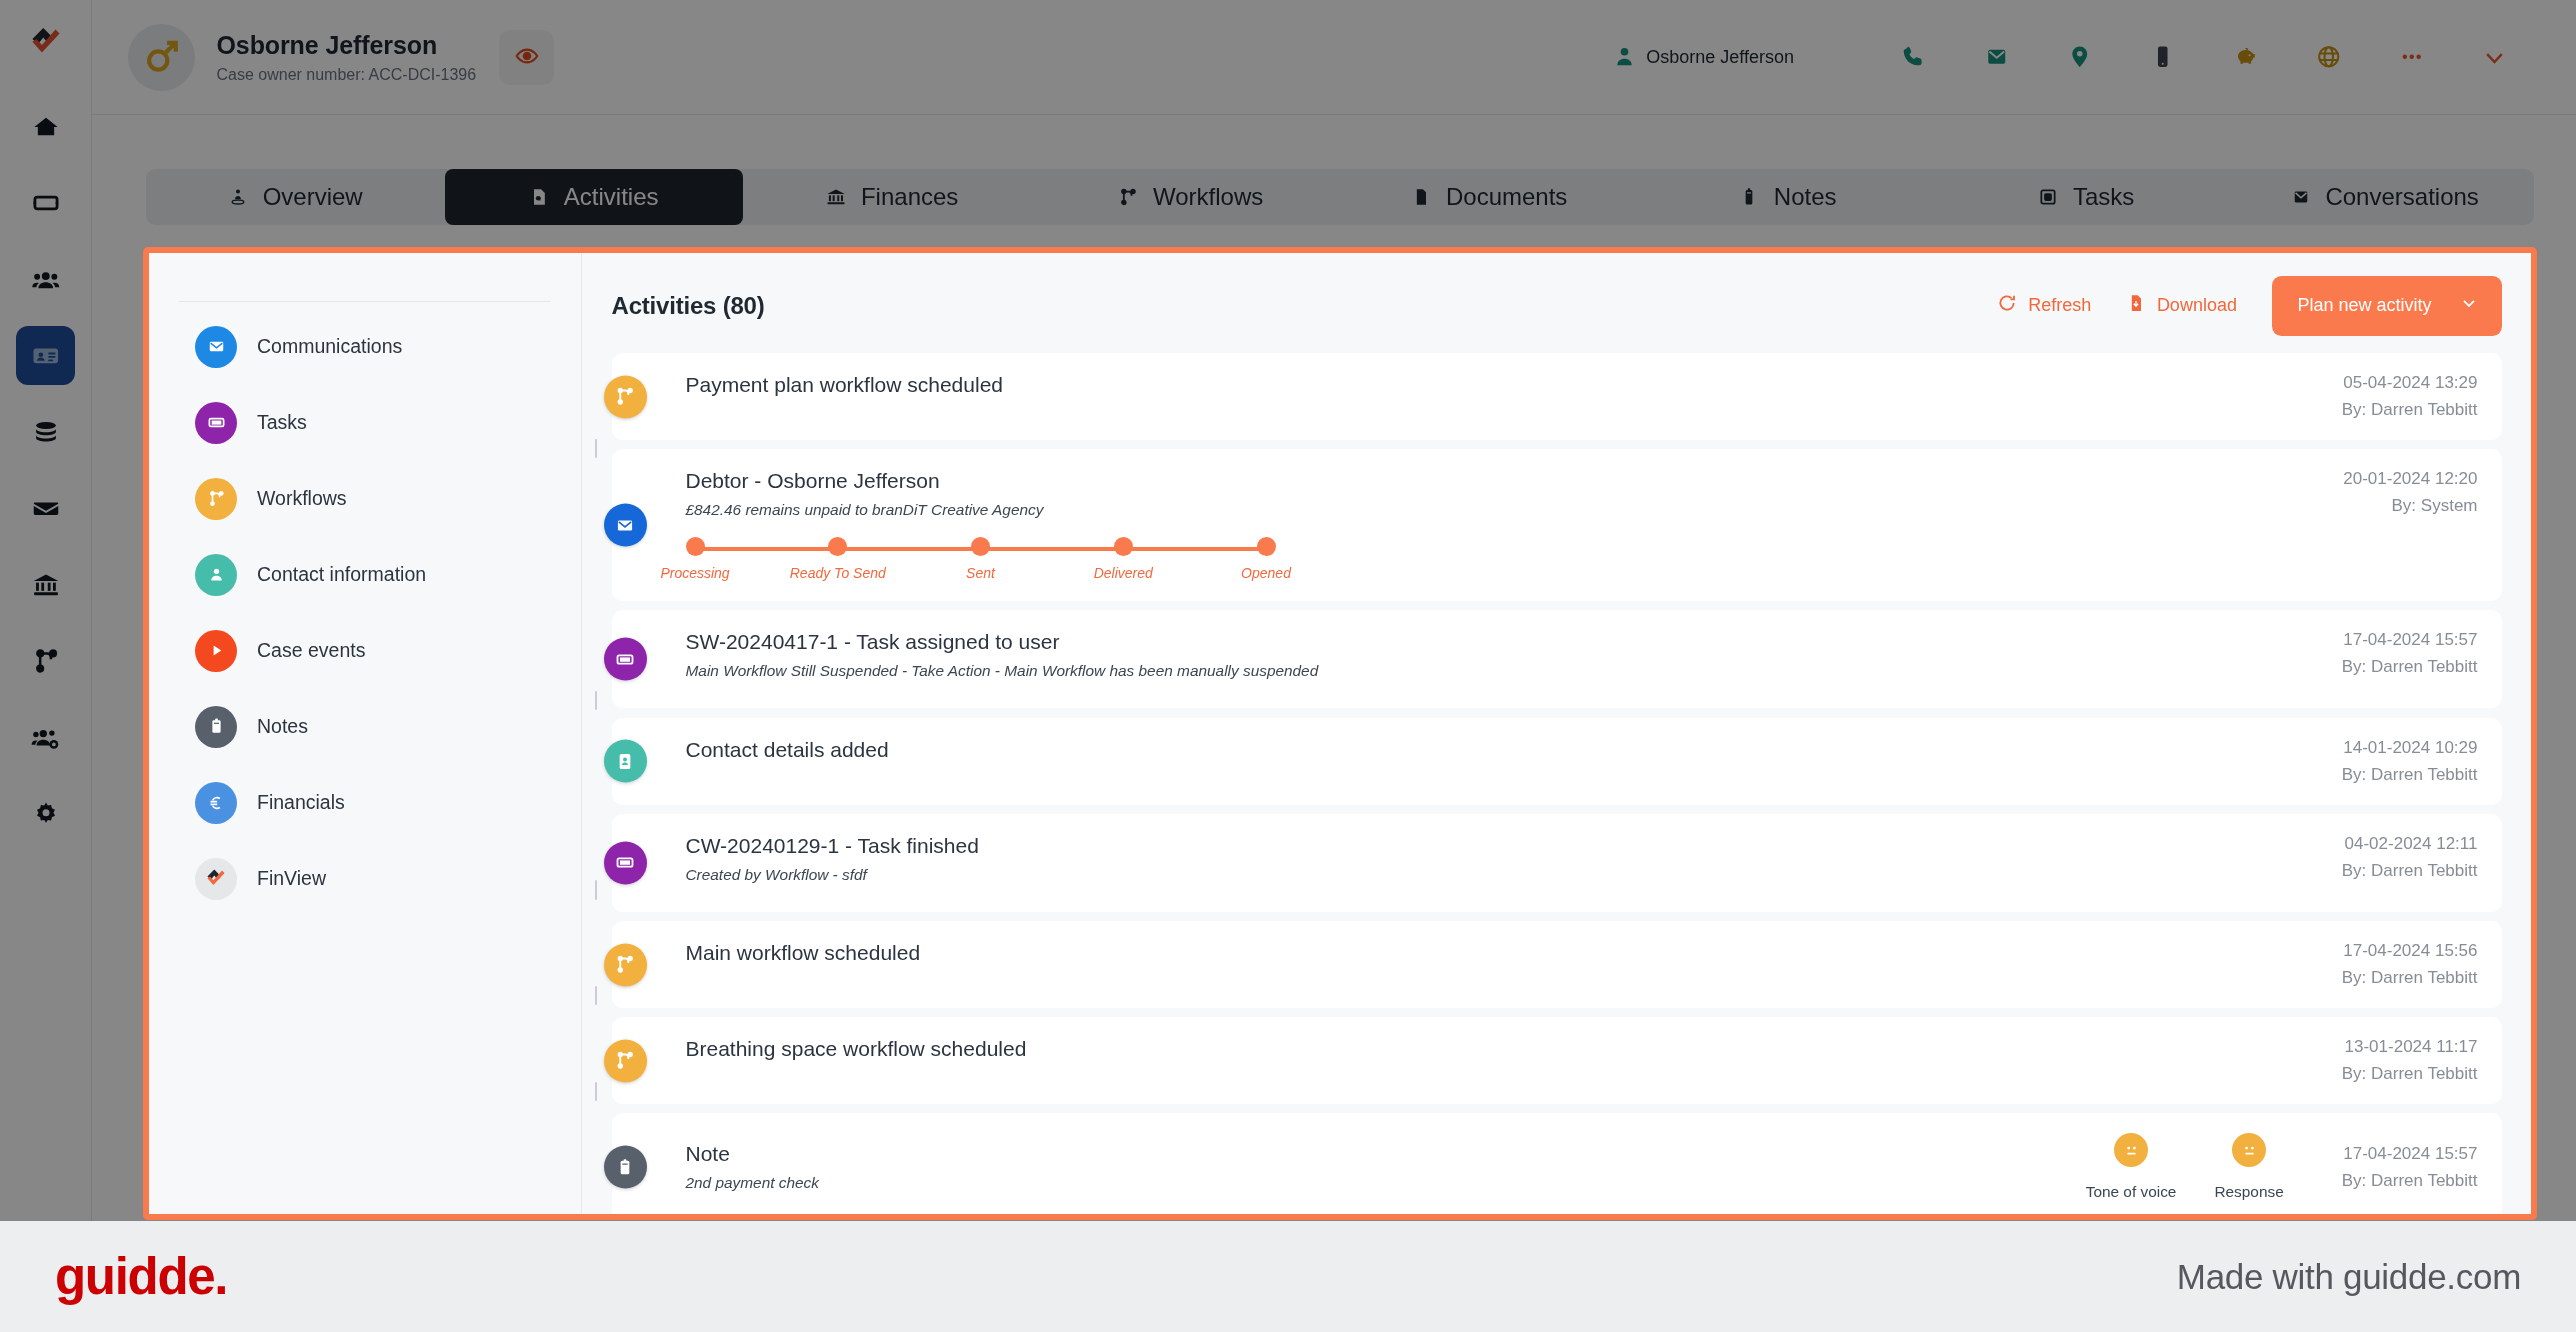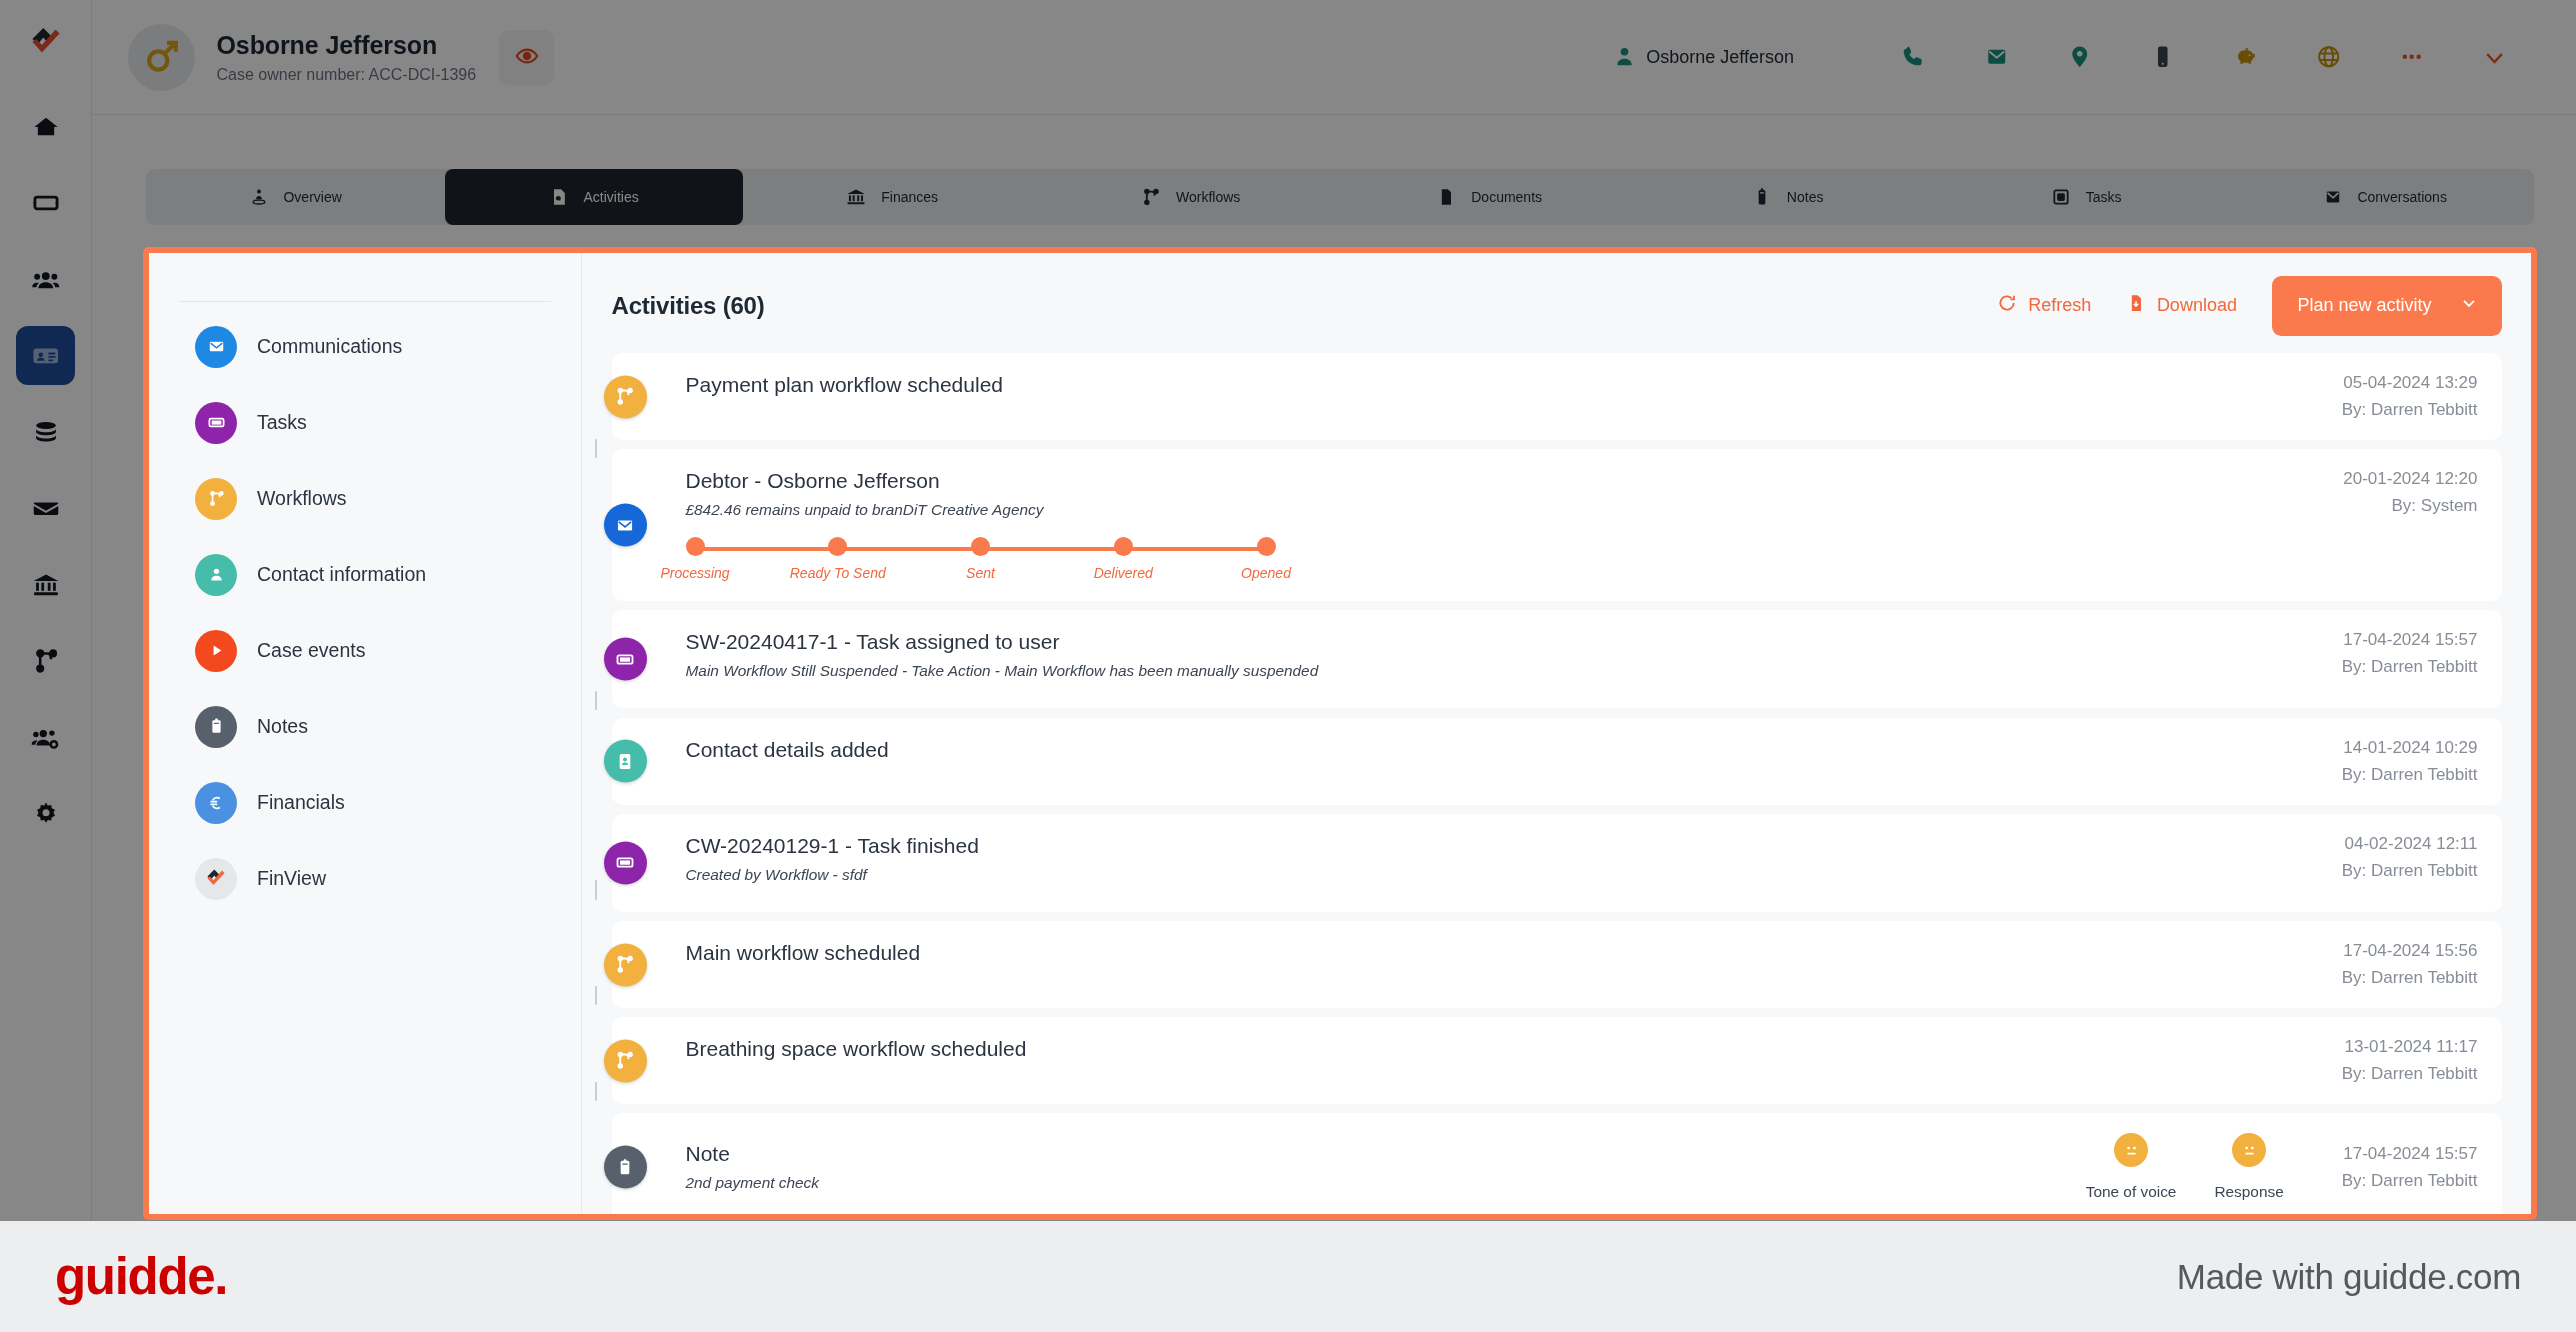--- a/index.html
+++ b/index.html
@@ -70,21 +70,21 @@
   }
 
   
   .tabbar {
     position:absolute; left:146px; top:169px; width:2388px; height:56px;
     background:#eceef1; border-radius:9.4px;
     display:flex; align-items:stretch; z-index:5;
   }
   .tab {
     flex:1 1 0; display:flex; align-items:center; justify-content:center; gap:14.8px;
-    font-size:14px; color:#1f2933; border-radius:8px; cursor:pointer;
+    font-size:24px; color:#1f2933; border-radius:8px; cursor:pointer;
   }
   .tab.active { background:#1f2630; color:#ffffff; }
   .tab .tico { display:flex; align-items:center; }
 
   
   .highlight {
     position:absolute; left:143px; top:247px; width:2394px; height:973px;
     border:6px solid #f97a4d; border-radius:4.7px;
     background:#f7f8f9; overflow:hidden; z-index:50;
     box-shadow:0 0 0 0.7px rgba(0,0,0,0.02);
@@ -540,21 +540,21 @@
             <path d="M8 22 L24 6 L40 22 L32 30 L24 20 L16 30 Z" fill="#1f2630"></path>
             <path d="M8 26 L22 42 L48 14 L42 8 L22 31 L14 22 Z" fill="#f2683c"></path>
               </svg>
         </span>
         <span class="flabel">FinView</span>
       </div>
     </div>
 
     <div class="main">
       <div class="main-head">
-        <div class="main-title">Activities (60)</div>
+        <div class="main-title">Activities (80)</div>
         <div class="mh-spacer"></div>
         <div class="link-btn">
           <span>
             <svg width="20" height="20" viewBox="0 0 24 24" fill="none" stroke="#f2683c" stroke-width="2.2">
               <path d="M20 12a8 8 0 11-2.6-5.9"></path>
                   <path d="M20.4 3.4v4.2h-4.2"></path>
                 </svg>
           </span>
           <span>Refresh</span>
         </div>

